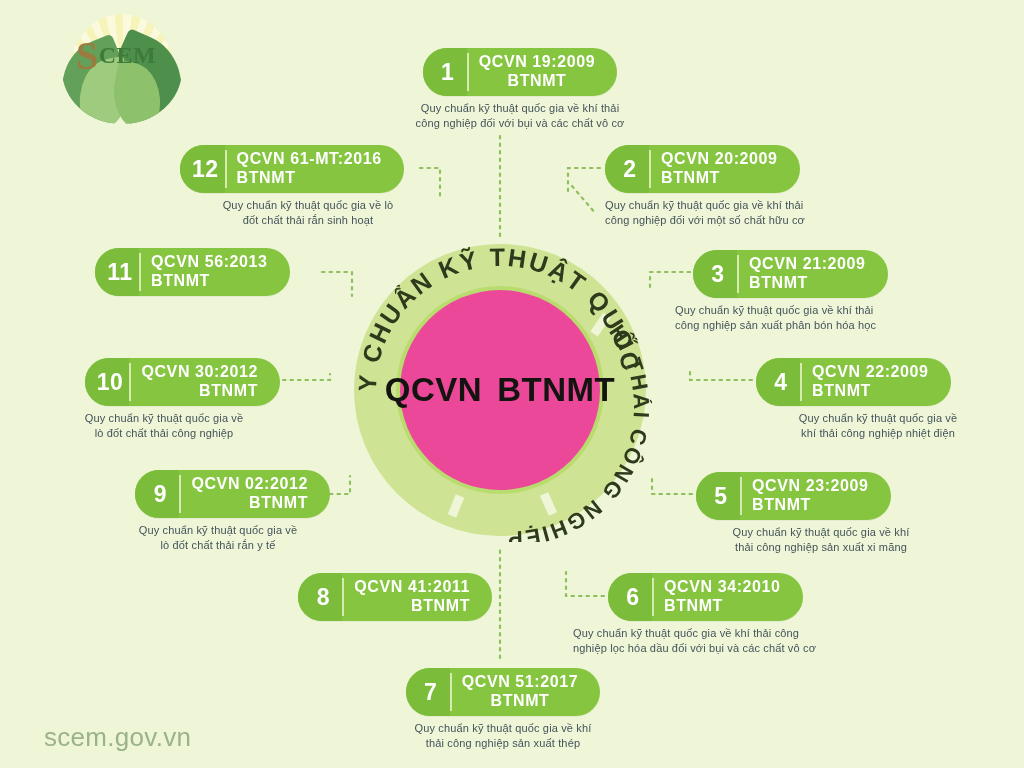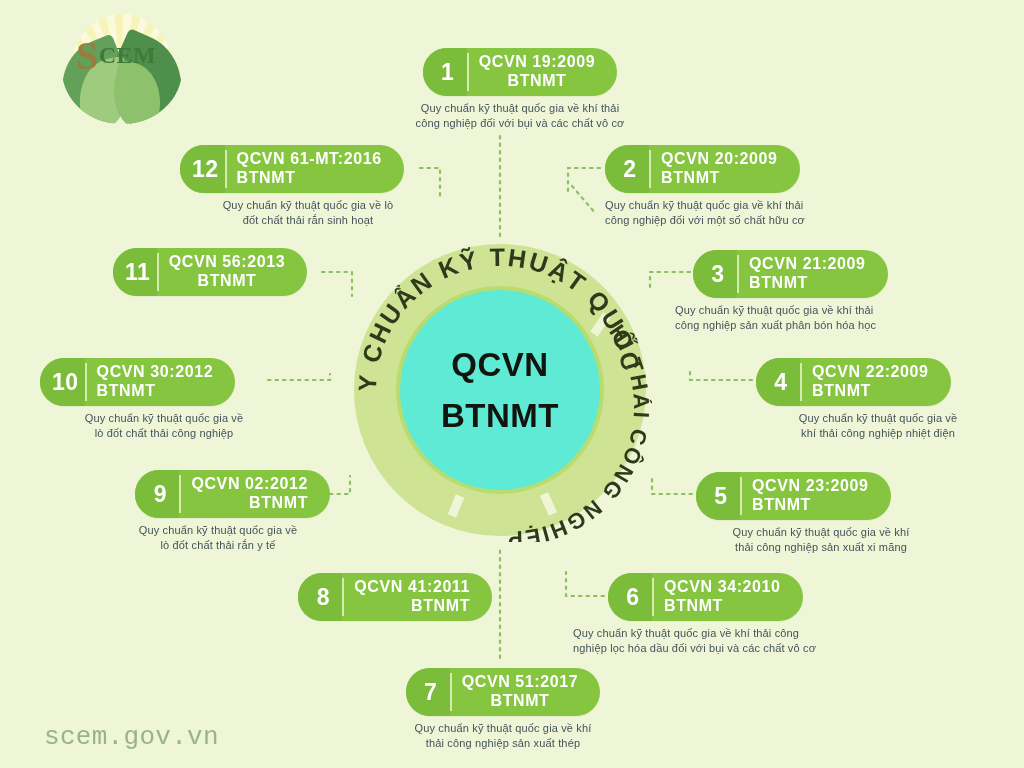--- a/index.html
+++ b/index.html
@@ -70,22 +70,22 @@
   
   #wheel {
     position: absolute; left: 348px; top: 238px;
     width: 304px; height: 304px;
   }
   #wheel svg { position: absolute; inset: 0; }
   #wheel .core {
     position: absolute; left: 52px; top: 52px;
     width: 200px; height: 200px;
     border-radius: 50%;
-    background: #5eead4;
-    display: flex; flex-direction: column;
+    background: #ec4899;
+    display: flex; flex-direction: row;
     align-items: center; justify-content: center;
     gap: 15px;
   }
   #wheel .core span {
     font-size: 33px; font-weight: bold; color: #13140f;
     letter-spacing: .5px; line-height: 1.08;
   }
 
   
   #links { position: absolute; inset: 0; pointer-events: none; }
@@ -124,21 +124,21 @@
     line-height: 1.38;
     letter-spacing: .15px;
     white-space: pre-line;
   }
   .desc.c { text-align: center; }
   .desc.l { text-align: left; }
 
   
   #footer {
     position: absolute; left: 44px; top: 722px;
-    font-family: Liberation Mono, monospace;
+    font-family: Liberation Sans, sans-serif;
     font-size: 26px; color: #9ab38a;
     letter-spacing: .3px;
     text-align: right;
   }
 </style>
 </head>
 <body>
 
 <div id="stage">
 
@@ -328,36 +328,36 @@
           <span>QCVN 02:2012</span>
           <span>BTNMT</span>
         </div>
       </div>
     </div>
     <div class="desc c" style="margin-right:-6px">Quy chuẩn kỹ thuật quốc gia về
 lò đốt chất thải rắn y tế</div>
   </div>
 
   <div class="item" style="left:40px; top:358px; width:240px;">
-    <div style="text-align:left">
+    <div style="text-align:right">
       <div class="pill">
         <div class="num">10</div>
         <div class="divider"></div>
         <div class="code">
           <span>QCVN 30:2012</span>
           <span>BTNMT</span>
         </div>
       </div>
     </div>
     <div class="desc c" style="margin-left:8px">Quy chuẩn kỹ thuật quốc gia về
 lò đốt chất thải công nghiệp</div>
   </div>
 
   <div class="item" style="left:95px; top:248px; width:230px;">
-    <div style="text-align:center">
+    <div style="text-align:left">
       <div class="pill">
         <div class="num">11</div>
         <div class="divider"></div>
         <div class="code">
           <span>QCVN 56:2013</span>
           <span>BTNMT</span>
         </div>
       </div>
     </div>
   </div>

